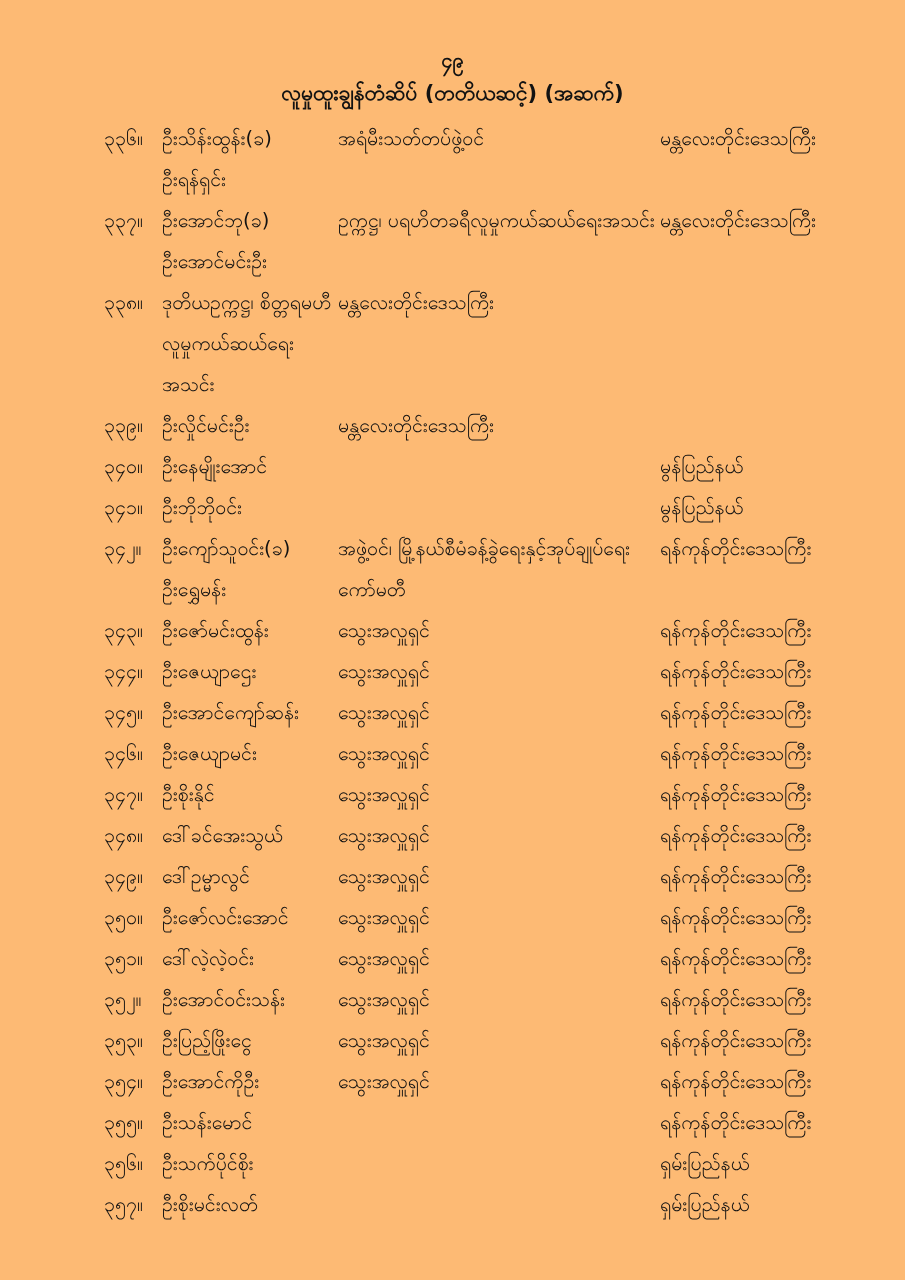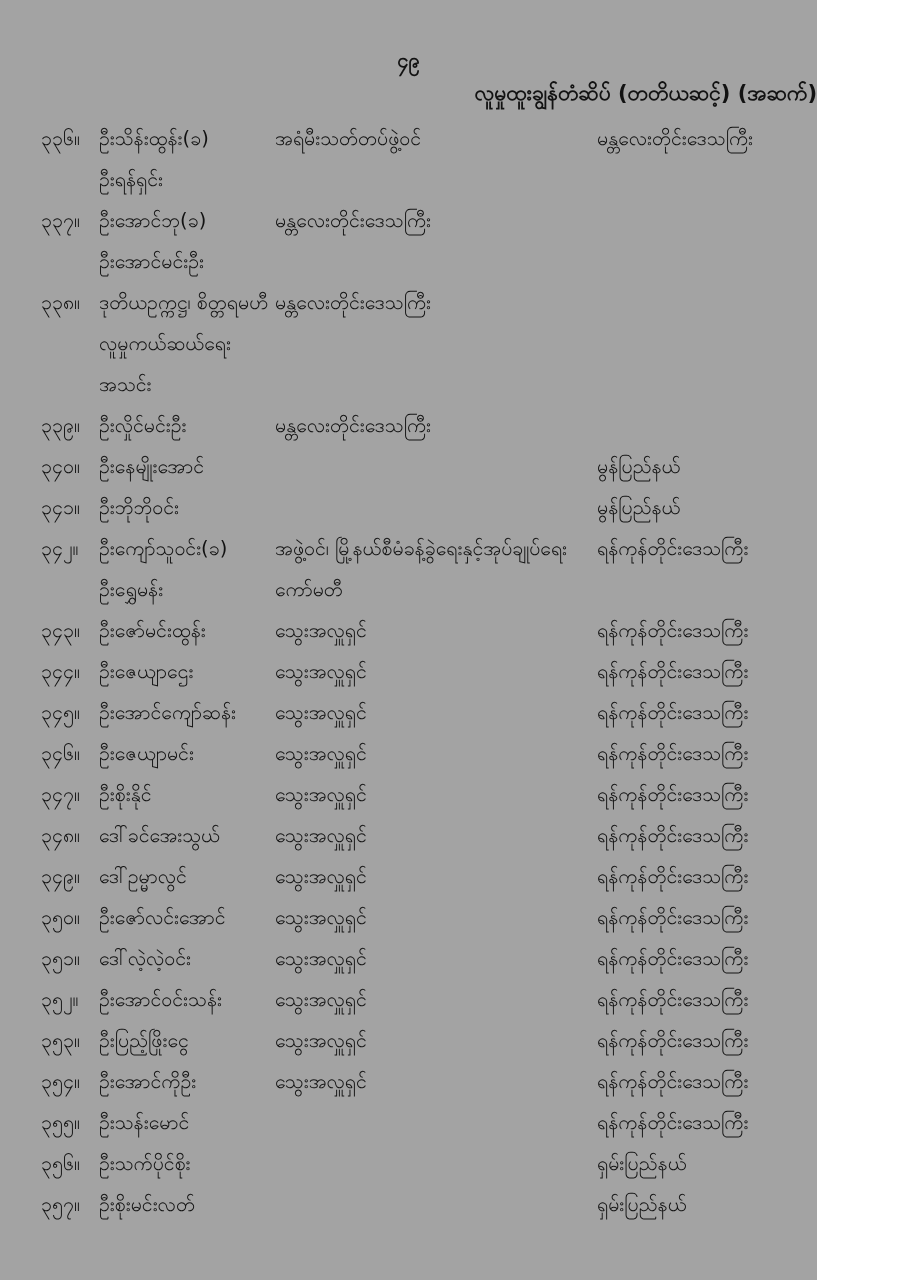--- a/index.html
+++ b/index.html
@@ -2,45 +2,45 @@
 <html><head>
 <meta charset="utf-8">
 <style>
   html, body {
     margin: 0;
     padding: 0;
     background: #ffffff;
   }
   .page {
     position: relative;
-    width: 817px;
+    width: 905px;
     min-height: 1280px;
-    background: #a3a3a3;
+    background: #fdba74;
     color: #121212;
     font-family: "DejaVu Sans", sans-serif;
     box-sizing: border-box;
     overflow: hidden;
   }
   .page-number {
     text-align: center;
     padding-top: 46px;
     font-size: 20px;
     font-weight: bold;
     line-height: 28px;
   }
   .page-title {
-    text-align: right;
+    text-align: center;
     font-size: 21px;
     font-weight: bold;
     line-height: 30px;
     margin-top: 4px;
   }
   .entries {
     margin-top: 10px;
-    padding-left: 41px;
+    padding-left: 104px;
     padding-right: 42px;
   }
   .row {
     display: grid;
     grid-template-columns: 58px 176px 322px 1fr;
     align-items: start;
     font-size: 19.5px;
   }
   .cell {
     line-height: 41px;
@@ -77,20 +77,23 @@
   </div>
 
   <div class="row">
     <div class="cell no">
           <div class="line">၃၃၇။</div>
         </div>
     <div class="cell name">
           <div class="line">ဦးအောင်ဘု(ခ)</div>
           <div class="line">ဦးအောင်မင်းဦး</div>
         </div>
+    <div class="cell role">
+          <div class="line">ဥက္ကဋ္ဌ၊ ပရဟိတခရီလူမှုကယ်ဆယ်ရေးအသင်း</div>
+        </div>
     <div class="cell region">
           <div class="line">မန္တလေးတိုင်းဒေသကြီး</div>
         </div>
   </div>
 
   <div class="row">
     <div class="cell no">
           <div class="line">၃၃၈။</div>
         </div>
     <div class="cell role">

